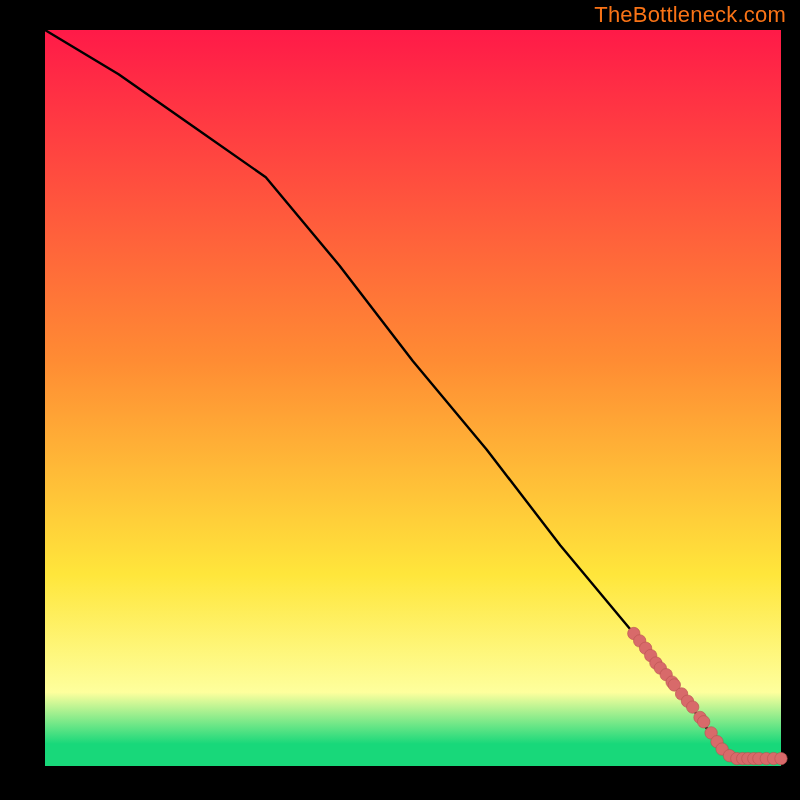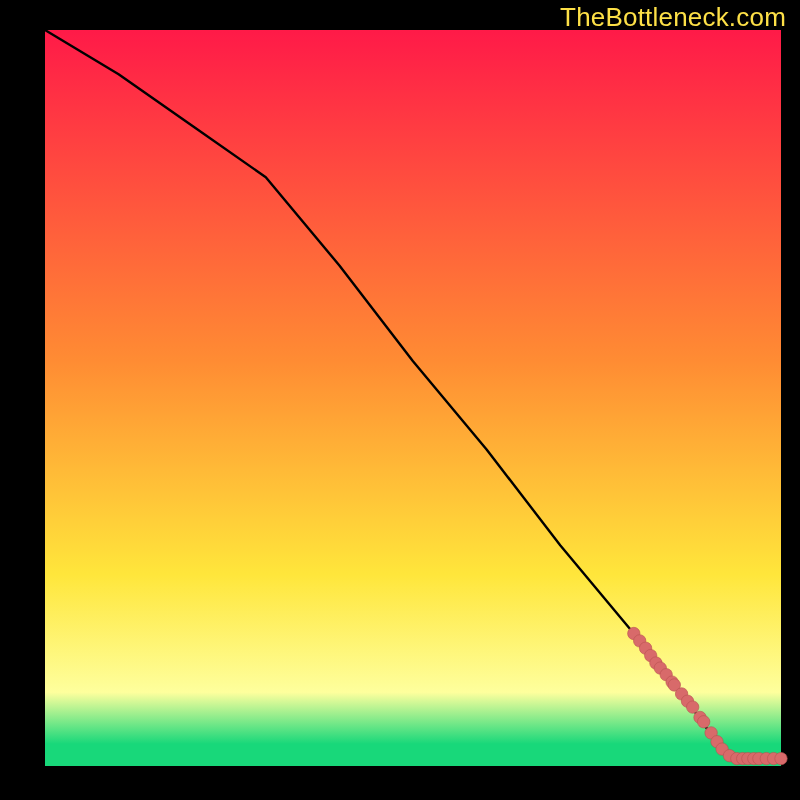--- a/index.html
+++ b/index.html
@@ -13,22 +13,22 @@
   }
   .stage {
     position: relative;
     width: 800px;
     height: 800px;
   }
   .watermark {
     position: absolute;
     top: 2px;
     right: 14px;
-    color: #fde047;
-    font-size: 26px;
+    color: #f97316;
+    font-size: 22px;
     font-weight: 500;
     letter-spacing: 0.2px;
     user-select: none;
   }
   svg.plot {
     position: absolute;
     left: 0;
     top: 0;
   }
 </style>

